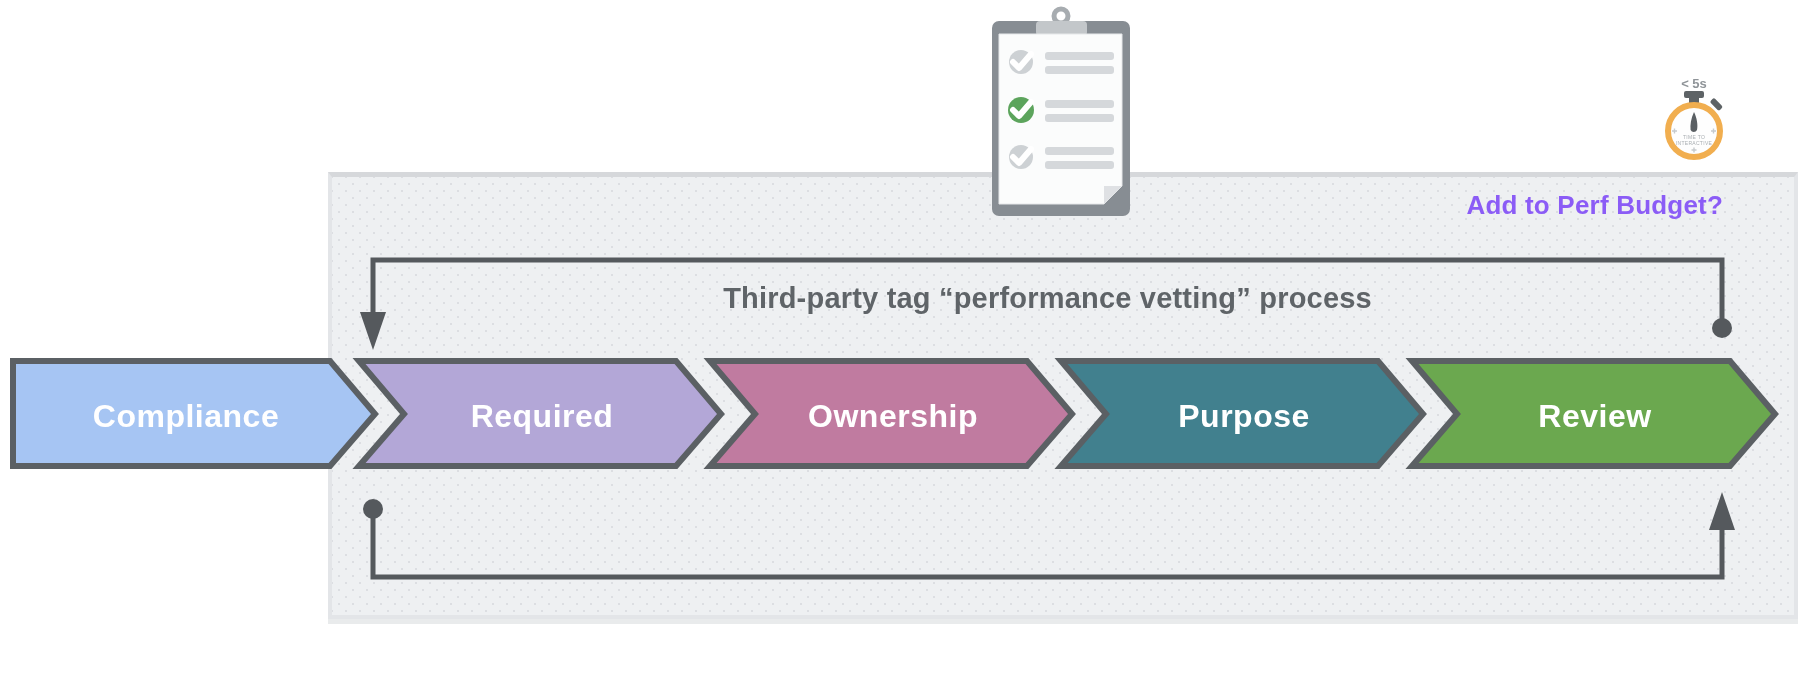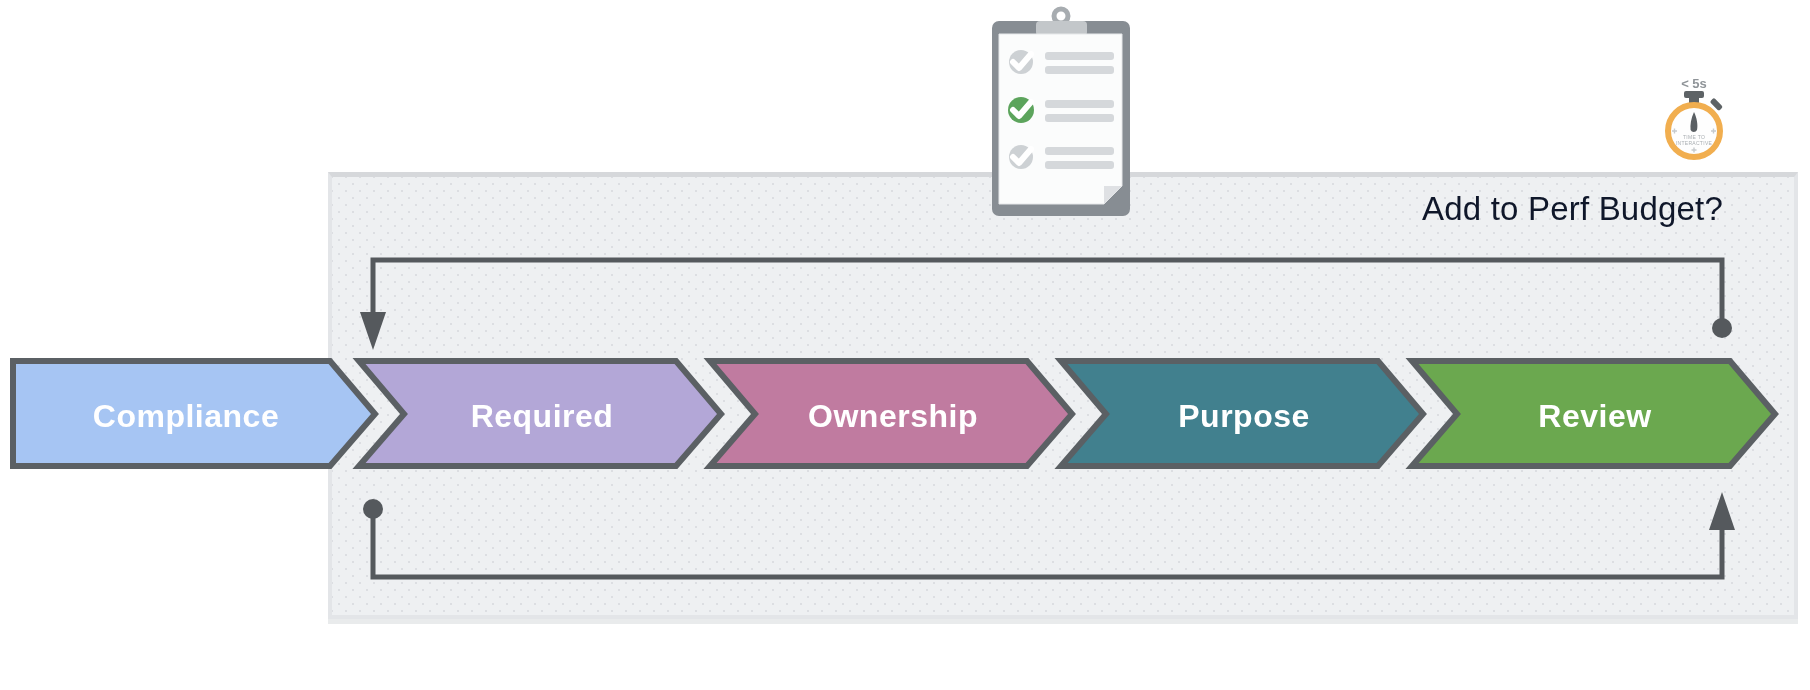--- a/index.html
+++ b/index.html
@@ -23,36 +23,37 @@
   }
 
   .panel-title{
     position:absolute;left:373px;top:282px;width:1349px;
     text-align:center;font-size:29px;font-weight:bold;color:#5F6468;
     letter-spacing:0.2px;
   }
 
   .perf-budget{
     position:absolute;top:190px;right:87px;
-    font-size:33px;font-weight:normal;color:#0f172a;letter-spacing:0.2px;
+    font-size:26px;font-weight:bold;color:#8b5cf6;letter-spacing:0.2px;
   }
 
   svg{position:absolute;left:0;top:0;}
   svg text{font-family:"Liberation Sans", sans-serif;}
   .step-label{font-size:32px;font-weight:bold;fill:#ffffff;letter-spacing:0.5px;}
   .sw-caption{font-size:13px;font-weight:bold;fill:#8F9498;}
   .sw-dial{font-size:5px;fill:#A9AEB2;letter-spacing:0.3px;}
 </style>
 </head>
 <body>
 
 <div class="canvas">
 
   <div class="panel"></div>
 
+  <div class="panel-title">Third-party tag “performance vetting” process</div>
 
   <div class="perf-budget">Add to Perf Budget?</div>
 
   <svg width="1810" height="690" viewBox="0 0 1810 690">
 
     <g stroke="#55595D" stroke-width="5" fill="none">
       <path d="M1722,328 V260 H373 V314"></path>
     </g>
     <circle cx="1722" cy="328" r="10" fill="#55595D"></circle>
     <polygon points="360,312 386,312 373,350" fill="#55595D"></polygon>

